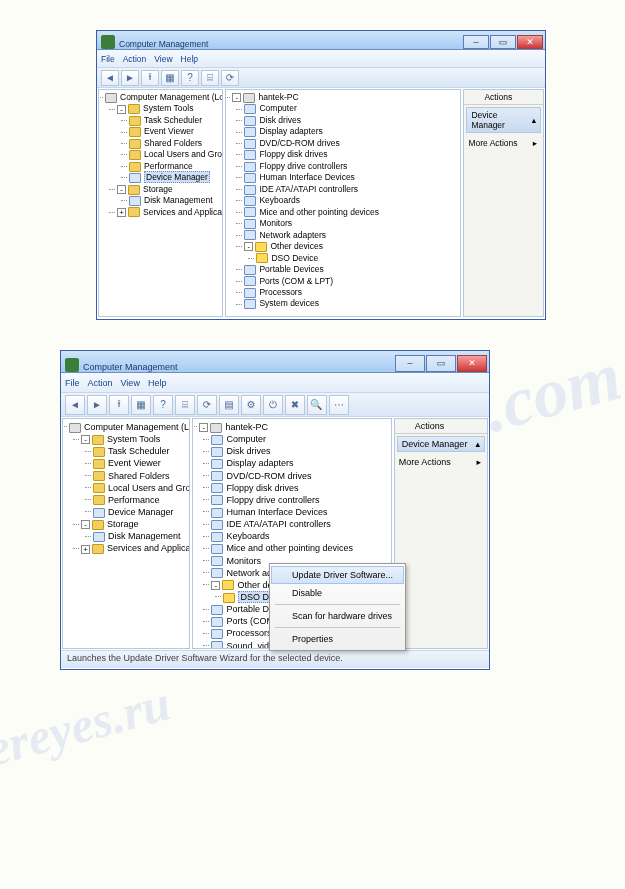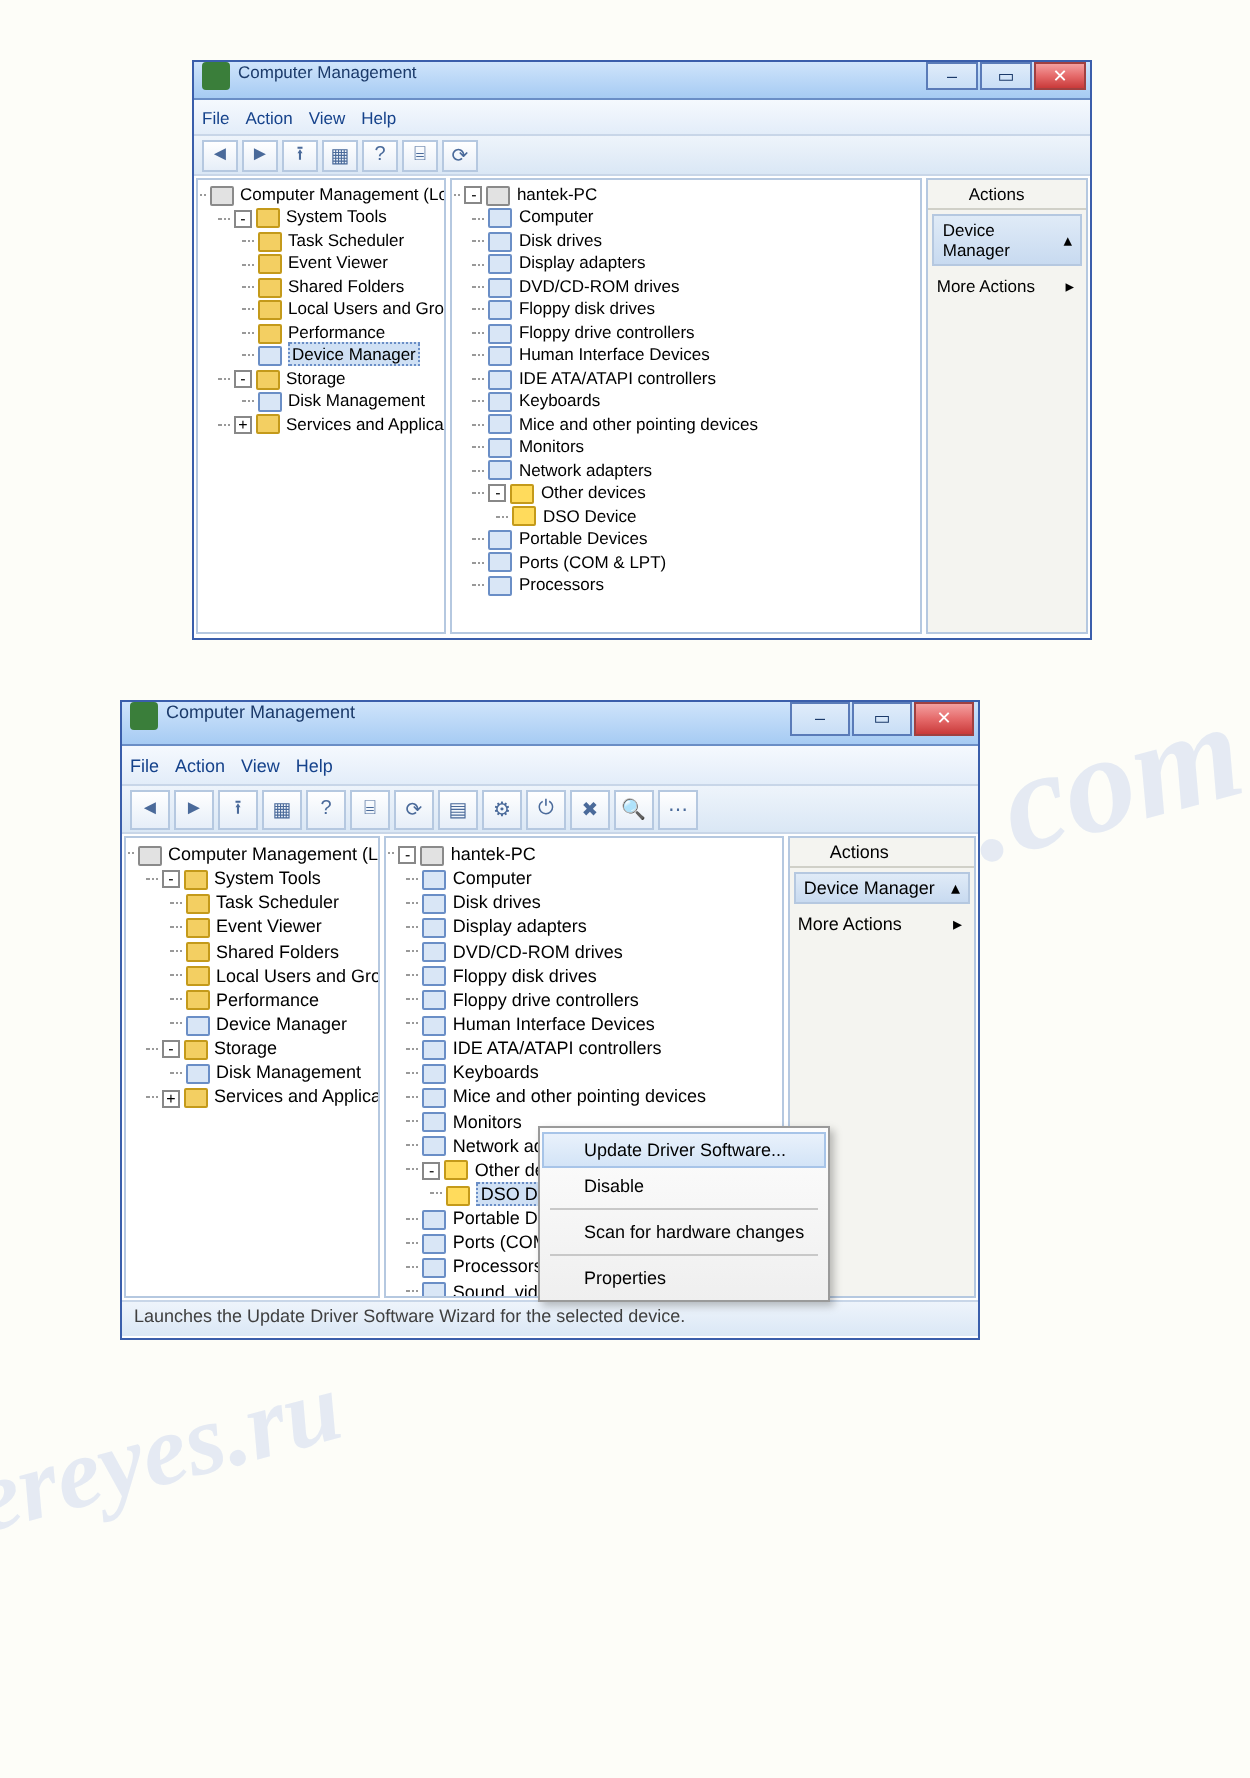--- a/index.html
+++ b/index.html
@@ -20,21 +20,21 @@
     background: #fff;
     margin-bottom: 30px;
   }
   .window.small { width: 450px; height: 290px; margin-left: 36px; font-size: 8.5px; }
   .window.large { width: 430px; height: 320px; font-size: 9px; }
   .titlebar {
     height: 19px;
     background: linear-gradient(#cfe4fb, #a6cbf3);
     border-bottom: 1px solid #6a8ec6;
     display: flex;
-    align-items: flex-start;
+    align-items: flex-end;
     padding: 0 2px 0 4px;
     color: #1b3a6a;
   }
   .window.large .titlebar { height: 22px; }
   .titlebar .title-text { flex: 1; white-space: nowrap; }
   .winbtn {
     width: 26px; height: 14px;
     border: 1px solid #5a7bb8;
     background: linear-gradient(#e0ecfa,#c8def6);
     margin-left: 1px;
@@ -240,20 +240,21 @@
             <li><span class="ico dev"></span><span class="lbl">Monitors</span></li>
             <li><span class="ico dev"></span><span class="lbl">Network adapters</span></li>
             <li><span class="twisty">-</span><span class="ico warn"></span><span class="lbl">Other devices</span>
               <ul>
                     <li><span class="ico warn"></span><span class="lbl">DSO Device</span></li>
                   </ul>
             </li>
             <li><span class="ico dev"></span><span class="lbl">Portable Devices</span></li>
             <li><span class="ico dev"></span><span class="lbl">Ports (COM &amp; LPT)</span></li>
             <li><span class="ico dev"></span><span class="lbl">Processors</span></li>
+            <li><span class="ico dev"></span><span class="lbl">System devices</span></li>
 
           </ul>
         </li>
       </ul>
     </div>
     <div class="pane right">
       <div class="actions-head">Actions</div>
       <div class="actions-sub">
         <span>Device Manager</span>
             <span>▴</span>
@@ -361,19 +362,19 @@
             <span>▸</span>
       </div>
     </div>
   </div>
   <div class="statusbar">Launches the Update Driver Software Wizard for the selected device.</div>
 
   <div class="ctxmenu" style="left:208px; top:212px;">
     <div class="mi sel">Update Driver Software...</div>
     <div class="mi">Disable</div>
     <div class="sep"></div>
-    <div class="mi">Scan for hardware changes</div>
+    <div class="mi">Scan for hardware drives</div>
     <div class="sep"></div>
     <div class="mi">Properties</div>
   </div>
 </div>
 
 </div>
 
 </body></html>

